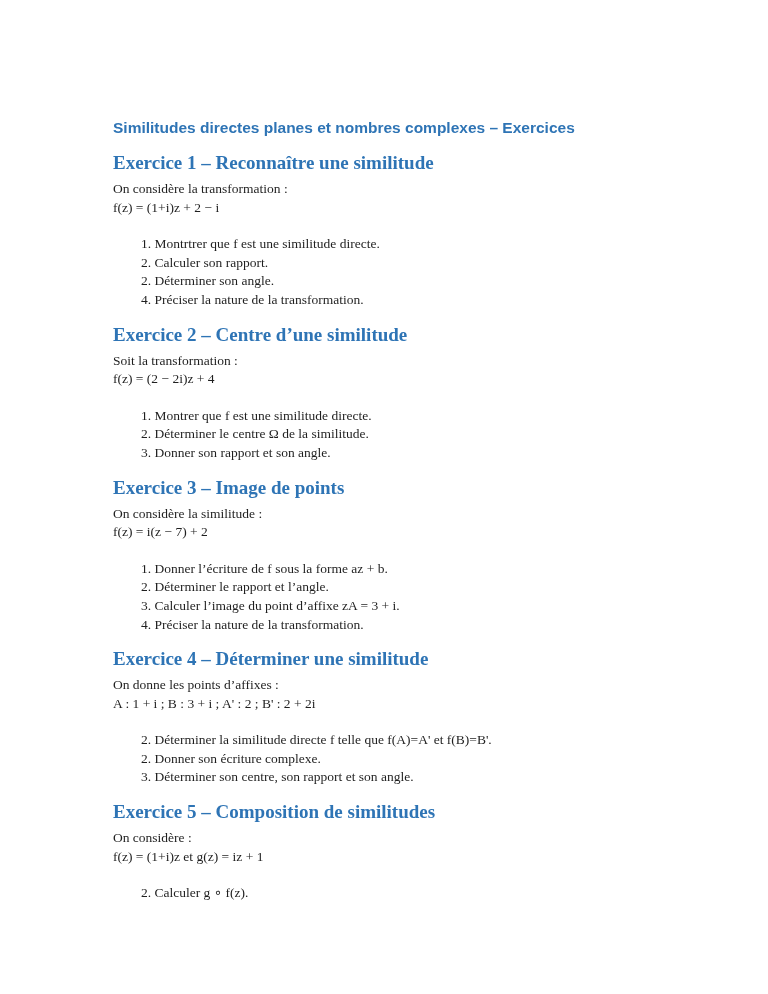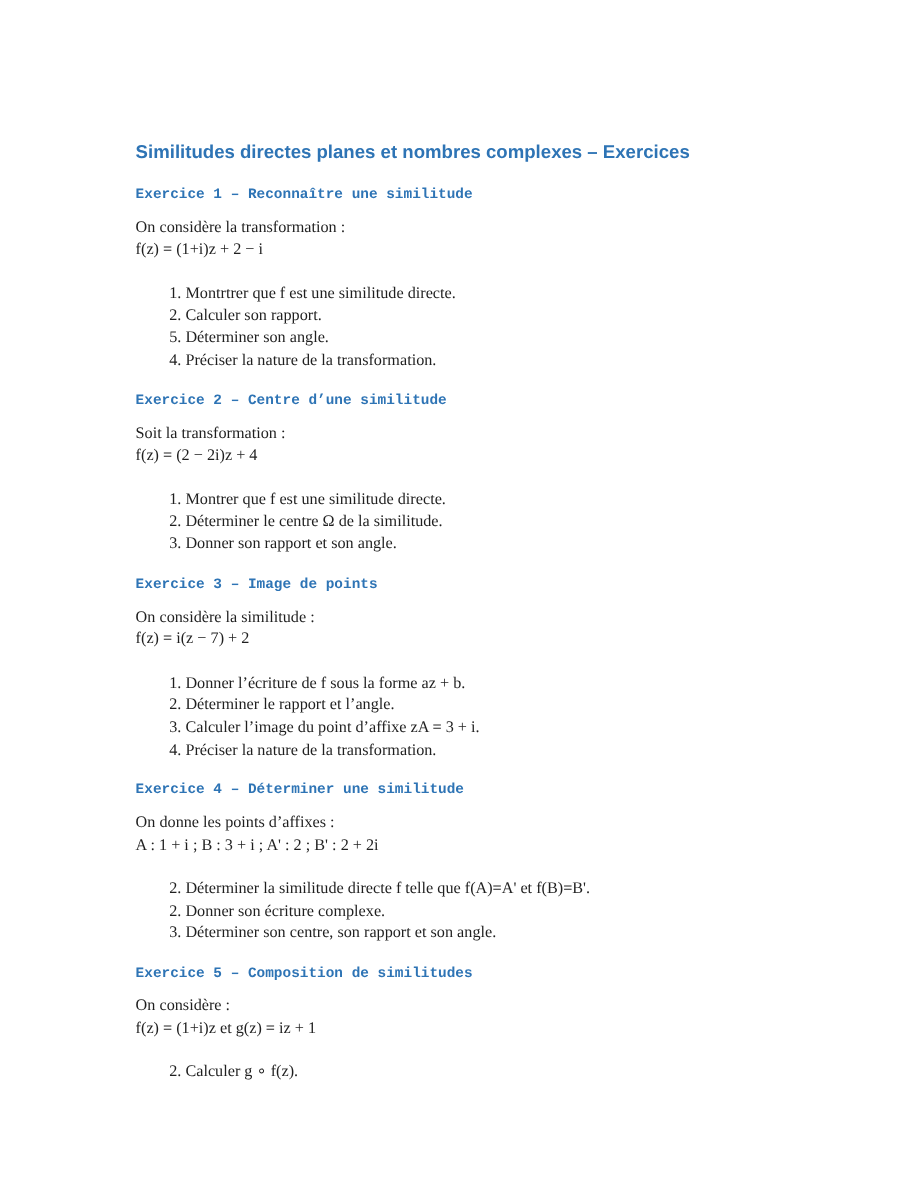--- a/index.html
+++ b/index.html
@@ -17,22 +17,22 @@
     }
     .doc-title {
       font-family: "Liberation Sans", sans-serif;
       font-size: 15.5px;
       font-weight: bold;
       color: #2E74B5;
       line-height: 20px;
       margin-bottom: 13px;
     }
     .exercise-heading {
-      font-family: Liberation Mono, monospace;
-      font-size: 12px;
+      font-family: Liberation Serif, serif;
+      font-size: 19px;
       font-weight: bold;
       color: #2E74B5;
       line-height: 19px;
       margin-top: 15px;
       margin-bottom: 8px;
     }
     .line {
       line-height: 18.6px;
       white-space: pre-wrap;
     }
@@ -45,21 +45,21 @@
 
   <h1 class="doc-title">Similitudes directes planes et nombres complexes – Exercices</h1>
 
   <section class="exercise">
     <h2 class="exercise-heading">Exercice 1 – Reconnaître une similitude</h2>
     <p class="line">On considère la transformation :</p>
     <p class="line">f(z) = (1+i)z + 2 − i</p>
     <div class="questions">
       <p class="line">1. Montrtrer que f est une similitude directe.</p>
       <p class="line">2. Calculer son rapport.</p>
-      <p class="line">5. Déterminer son angle.</p>
+      <p class="line">2. Déterminer son angle.</p>
       <p class="line">4. Préciser la nature de la transformation.</p>
     </div>
   </section>
 
   <section class="exercise">
     <h2 class="exercise-heading">Exercice 2 – Centre d’une similitude</h2>
     <p class="line">Soit la transformation :</p>
     <p class="line">f(z) = (2 − 2i)z + 4</p>
     <div class="questions">
       <p class="line">1. Montrer que f est une similitude directe.</p>

